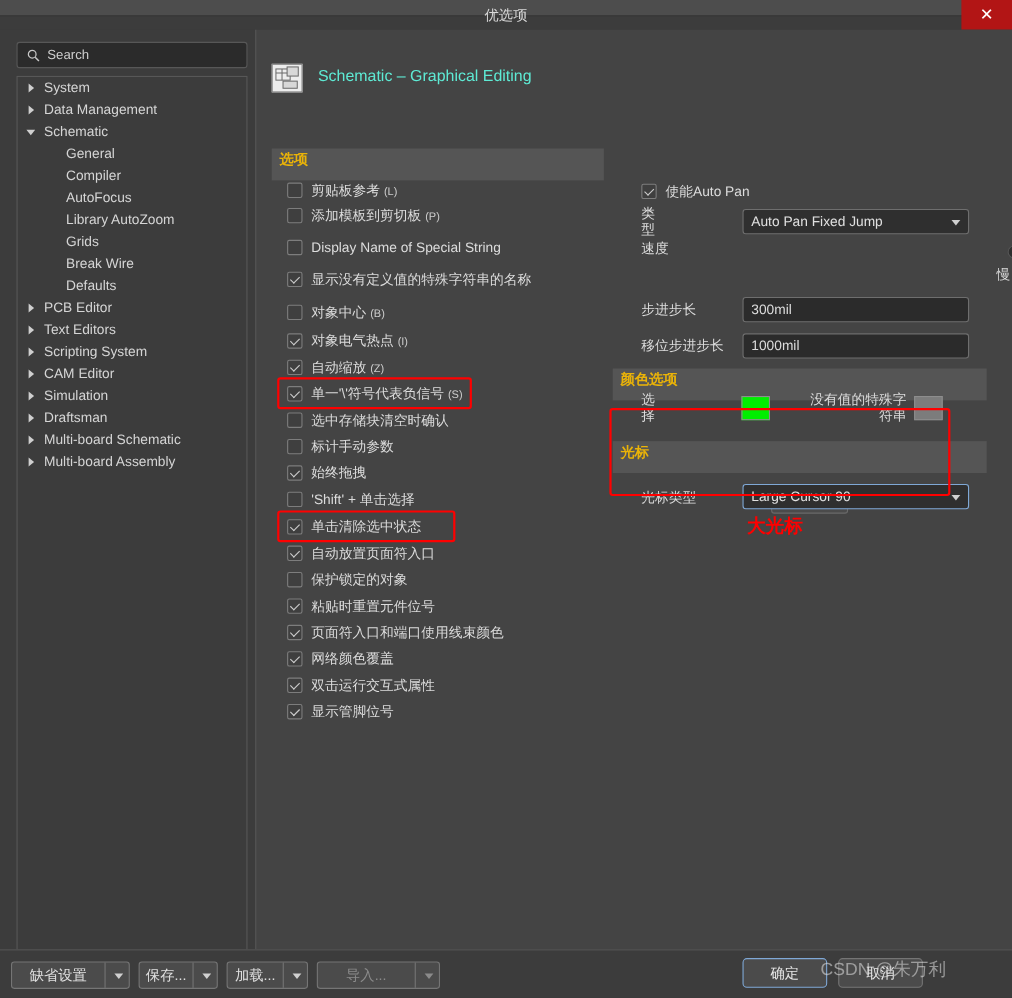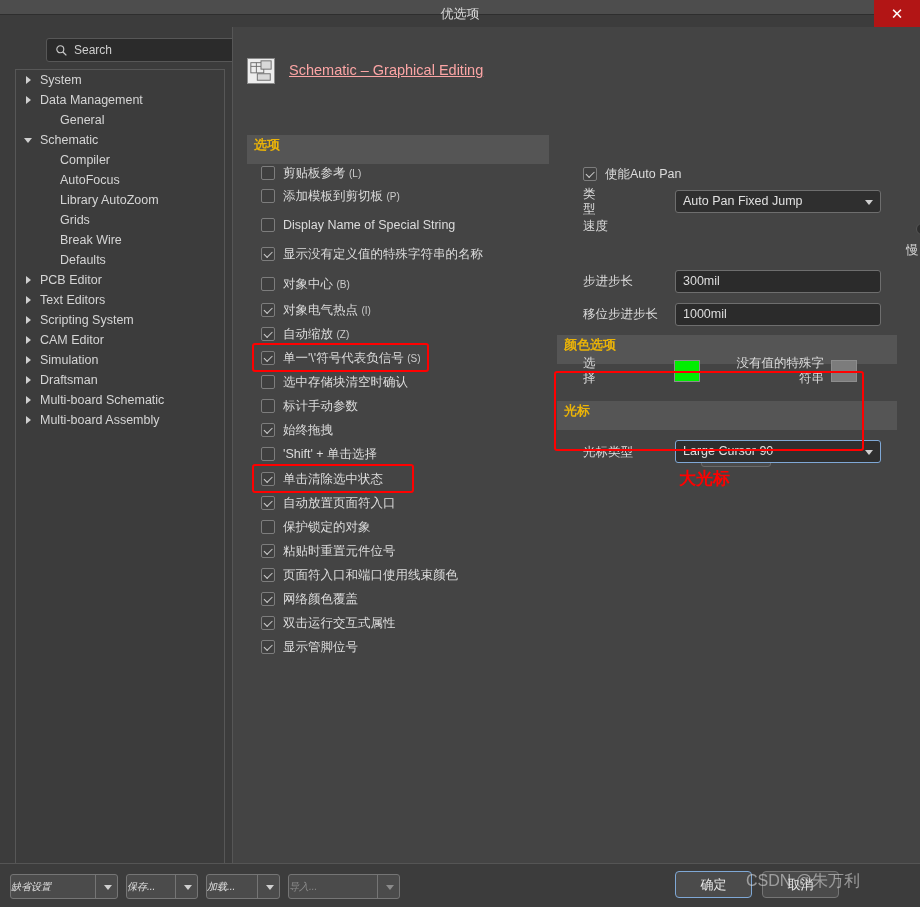--- a/index.html
+++ b/index.html
@@ -29,21 +29,21 @@
     cursor: pointer;
   }
 
   
   .leftpane {
     position: absolute; left: 0; top: 27px; width: 232px; height: 836px;
     background: #3c3c3c;
   }
   .searchbox {
     position: absolute; left: 15px; top: 11px; width: 210px; height: 24px;
-    background: #2b2b2b; border: 1px solid #575757; border-radius: 3px; margin-left: 31px;
+    background: #2b2b2b; border: 1px solid #575757; border-radius: 3px;
   }
   .searchbox .sicon {
     position: absolute; left: 8px; top: 5px; width: 13px; height: 13px;
   }
   .searchbox .sinput {
     position: absolute; left: 27px; top: 0; right: 4px; height: 22px;
     line-height: 22px; color: #cfcfcf; font-size: 12px;
     background: transparent; border: none; outline: none;
     font-family: "Liberation Sans", sans-serif;
   }
@@ -84,21 +84,21 @@
   }
   .pageheader {
     position: absolute; left: 14px; top: 28px; width: 660px; height: 36px;
   }
   .pageheader .picon {
     position: absolute; left: 0; top: 3px; width: 28px; height: 26px;
     background: #e8e8e8; border: 1px solid #8a8a8a;
   }
   .pageheader .ptitle {
     position: absolute; left: 42px; top: 4px;
-    color: #fca5a5; font-size: 14.5px; line-height: 22px; text-decoration: underline;
+    color: #5eead4; font-size: 14.5px; line-height: 22px;
   }
 
   .sectionbar {
     position: absolute; height: 29px; line-height: 20px;
     background: #555555; color: #eab308;
     font-size: 13px; font-weight: bold; padding-left: 7px;
   }
 
   
   .cbrow {
@@ -172,21 +172,21 @@
     position: absolute; left: 0; top: 863px; width: 920px; height: 44px;
     background: #3c3c3c; border-top: 1px solid #555555;
   }
   .splitbtn {
     position: absolute; top: 10px; height: 25px;
     background: #4b4b4b; border: 1px solid #757575; border-radius: 3px;
     cursor: pointer;
   }
   .splitbtn .sbtext {
     position: absolute; left: 0; top: 0; height: 23px; line-height: 23px;
-    color: #e0e0e0; font-size: 10px; font-style: italic;
+    text-align: center; color: #e0e0e0; font-size: 13px;
   }
   .splitbtn .sbdiv {
     position: absolute; top: 0; width: 1px; height: 23px; background: #757575;
   }
   .splitbtn .sbarw {
     position: absolute; top: 10px; width: 0; height: 0;
     border-top: 5px solid #d0d0d0;
     border-left: 4.5px solid transparent;
     border-right: 4.5px solid transparent;
   }
@@ -226,26 +226,26 @@
     </div>
     <div class="tree" id="tree">
         <div class="trow lvl0">
           <span class="arw collapsed"></span>
           <span class="tlabel">System</span>
         </div>
         <div class="trow lvl0">
           <span class="arw collapsed"></span>
           <span class="tlabel">Data Management</span>
         </div>
-        <div class="trow lvl1">
-          <span class="tlabel">General</span>
-        </div>
         <div class="trow lvl0">
           <span class="arw expanded"></span>
           <span class="tlabel">Schematic</span>
+        </div>
+        <div class="trow lvl1">
+          <span class="tlabel">General</span>
         </div>
         <div class="trow lvl1">
           <span class="tlabel">Compiler</span>
         </div>
         <div class="trow lvl1">
           <span class="tlabel">AutoFocus</span>
         </div>
         <div class="trow lvl1">
           <span class="tlabel">Library AutoZoom</span>
         </div>

